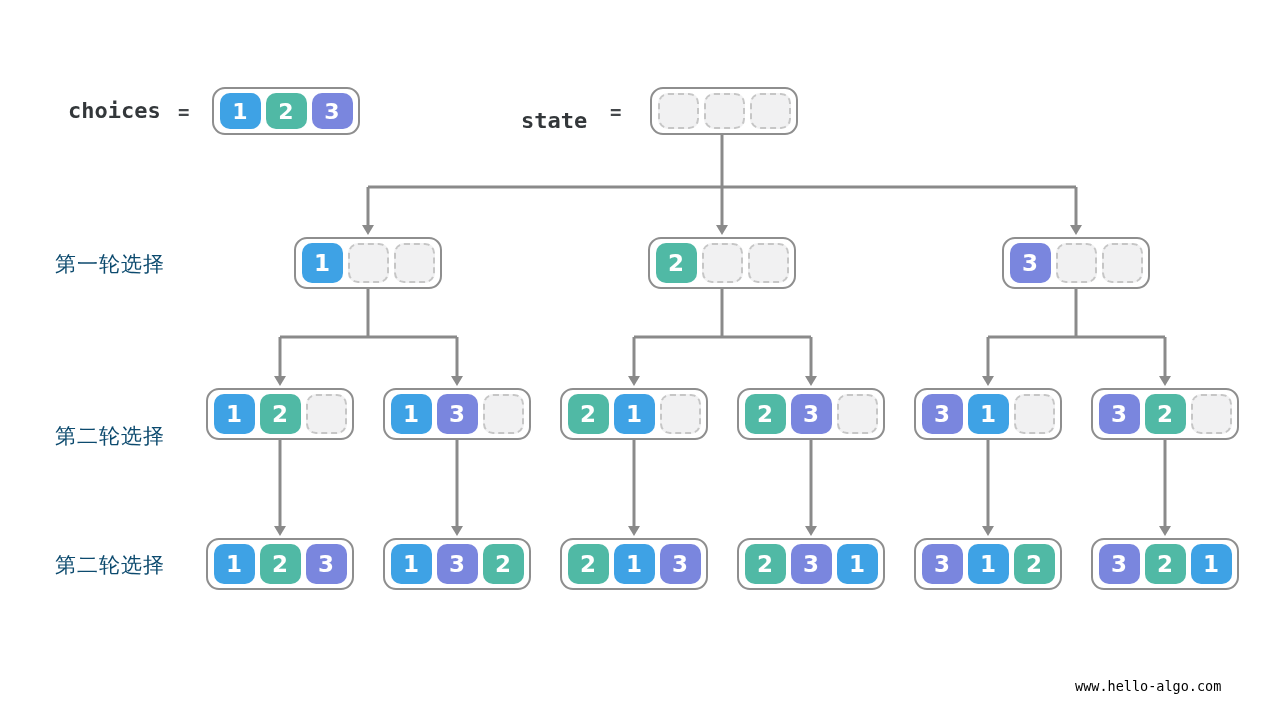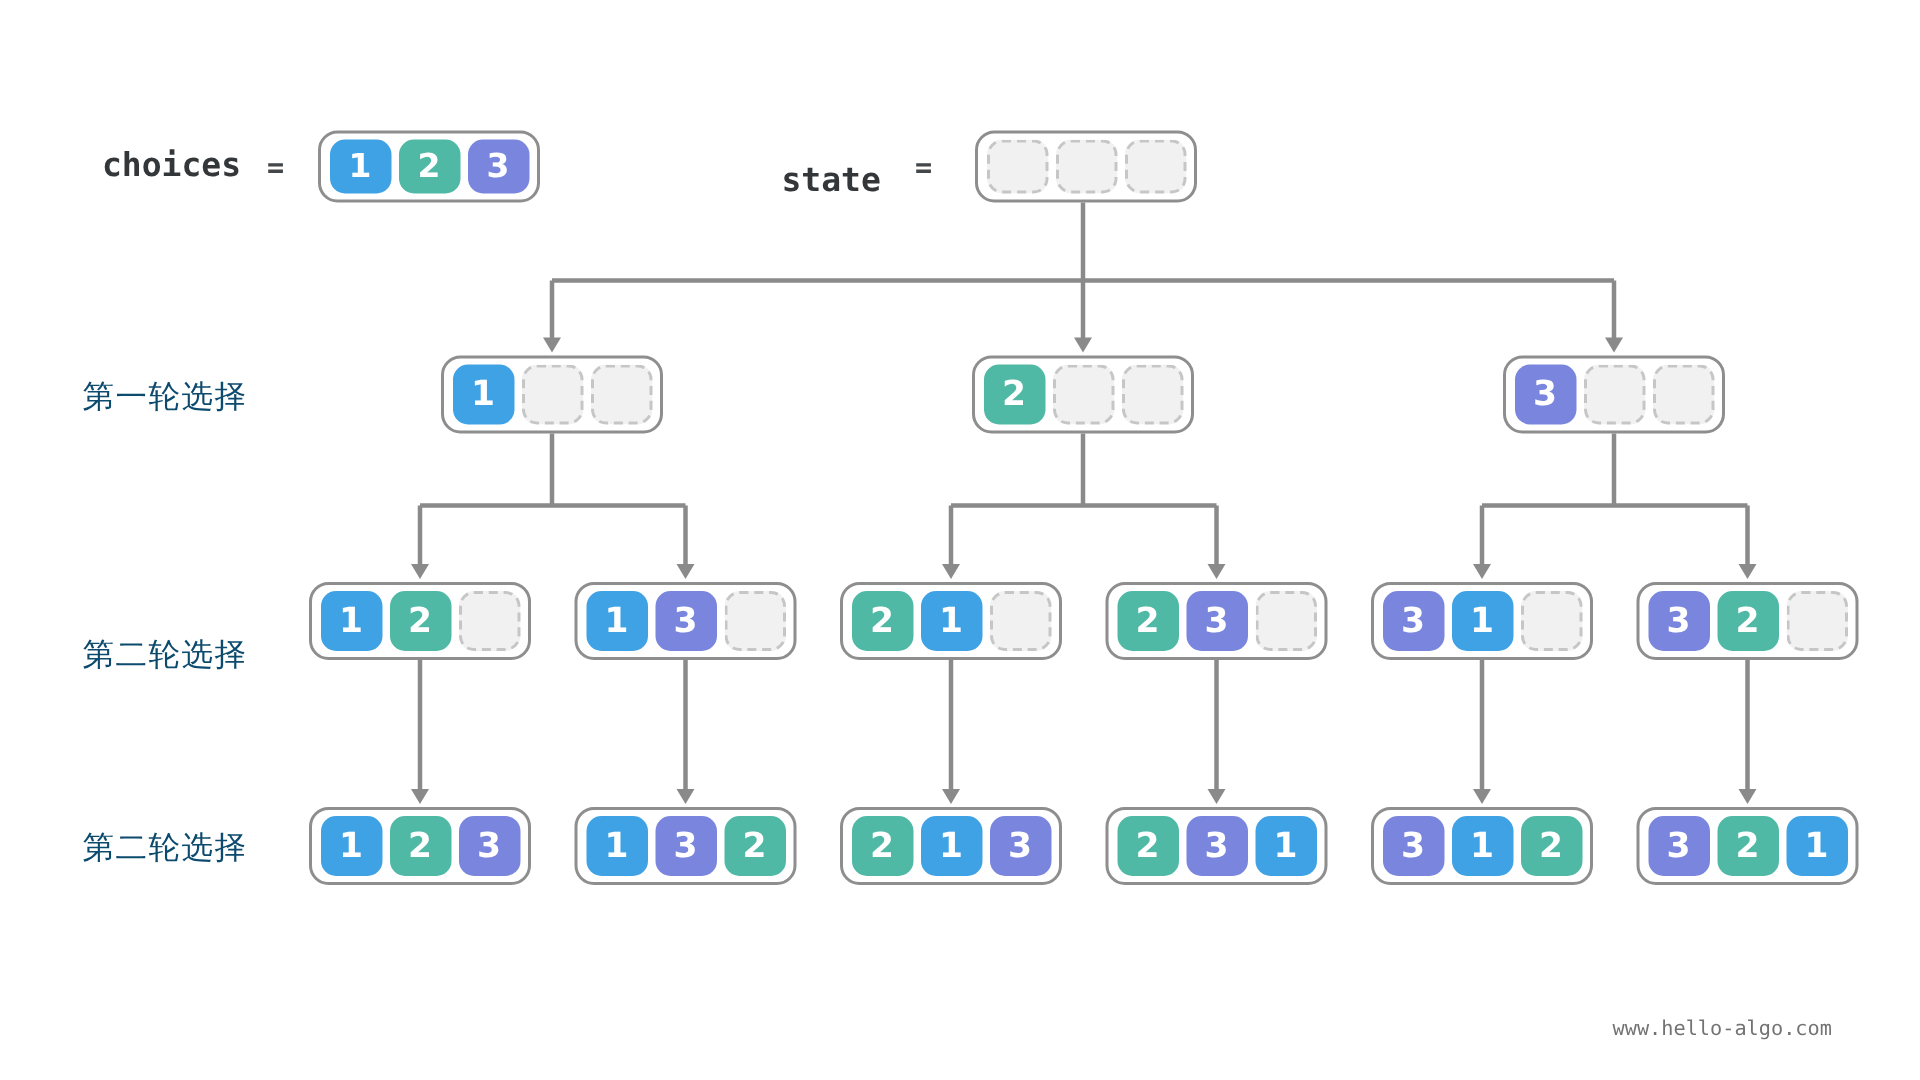--- a/index.html
+++ b/index.html
@@ -27,21 +27,21 @@
   .node.sm{height:48px;}
   .cell{
     width:41px;height:40px;border-radius:10px;box-sizing:border-box;
     display:flex;align-items:center;justify-content:center;
     color:#ffffff;font-family:"DejaVu Sans", sans-serif;font-weight:bold;font-size:23px;
   }
   .sm .cell{height:36px;font-size:22px;}
   .cell.empty{background:#f1f1f2;border:2px dashed #c6c6c6;}
   .watermark{
     position:absolute;left:1075px;top:678px;
-    font-family:"DejaVu Sans Mono", monospace;font-size:13.5px;color:#737373;
+    font-family:"DejaVu Sans Mono", monospace;font-size:13.5px;color:#000000;
   }
 </style>
 </head>
 <body>
 
 <svg id="arrows">
     <line x1="722" y1="135" x2="722" y2="187" stroke="#8a8a8a" stroke-width="3"></line>
     <line x1="368" y1="187" x2="1076" y2="187" stroke="#8a8a8a" stroke-width="3"></line>
     <line x1="368" y1="187" x2="368" y2="226" stroke="#8a8a8a" stroke-width="3"></line>
     <polygon points="362,225 374,225 368,235" fill="#8a8a8a"></polygon>

